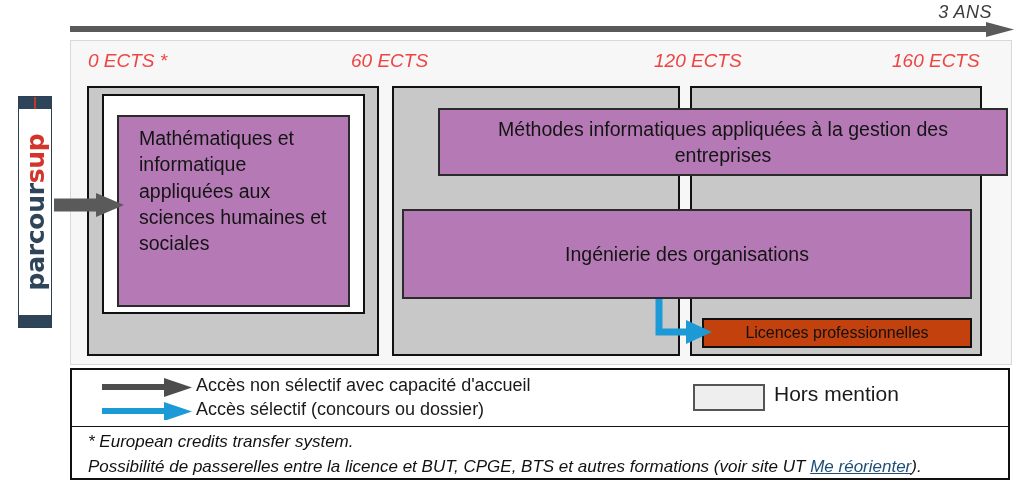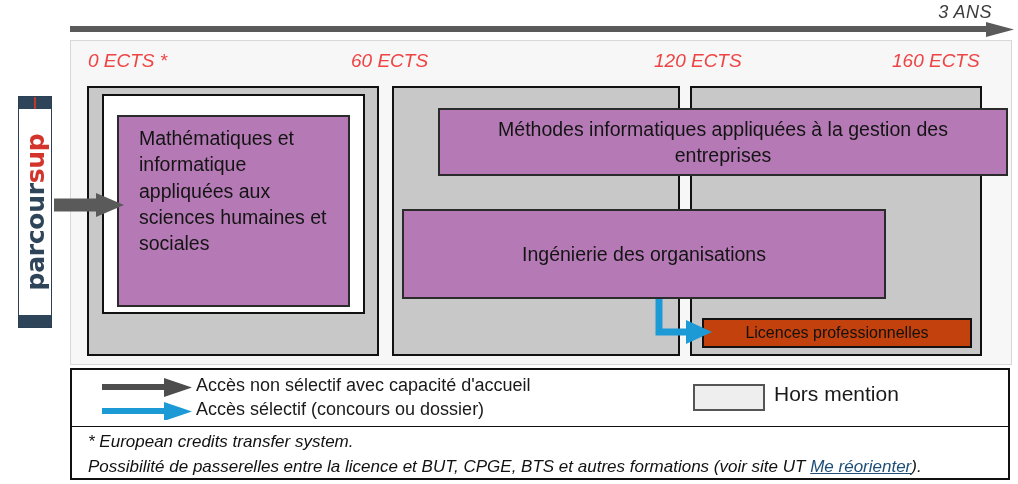--- a/index.html
+++ b/index.html
@@ -124,21 +124,21 @@
     display: flex;
     align-items: center;
     justify-content: center;
     text-align: center;
     padding: 0 14px;
     margin-left: 36px;
   }
   .purple.box-ing {
     left: 402px;
     top: 209px;
-    width: 484px;
+    width: 570px;
     height: 90px;
     display: flex;
     align-items: center;
     justify-content: center;
     text-align: center;
     padding: 0 14px;
   }
 
   
   .licpro {

